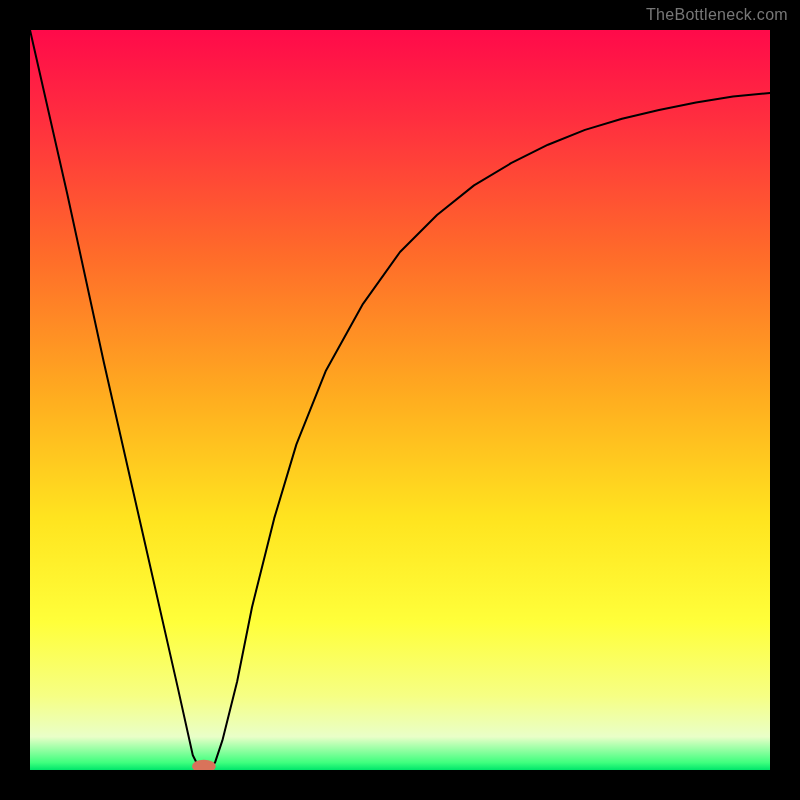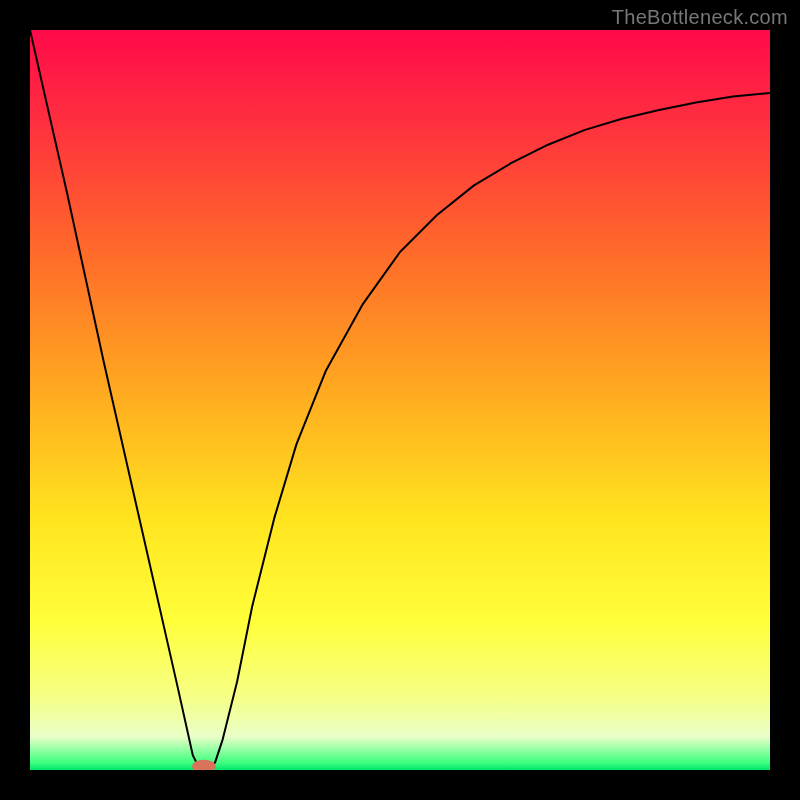--- a/index.html
+++ b/index.html
@@ -25,21 +25,21 @@
     top: 0;
     width: 740px;
     height: 740px;
     display: block;
   }
   .watermark {
     position: absolute;
     top: 6px;
     right: 12px;
     color: #777;
-    font-size: 20px;
+    font-size: 16px;
     letter-spacing: 0.3px;
     user-select: none;
     pointer-events: none;
   }
 </style>
 </head>
 <body>
 
 <div class="watermark">TheBottleneck.com</div>
 

